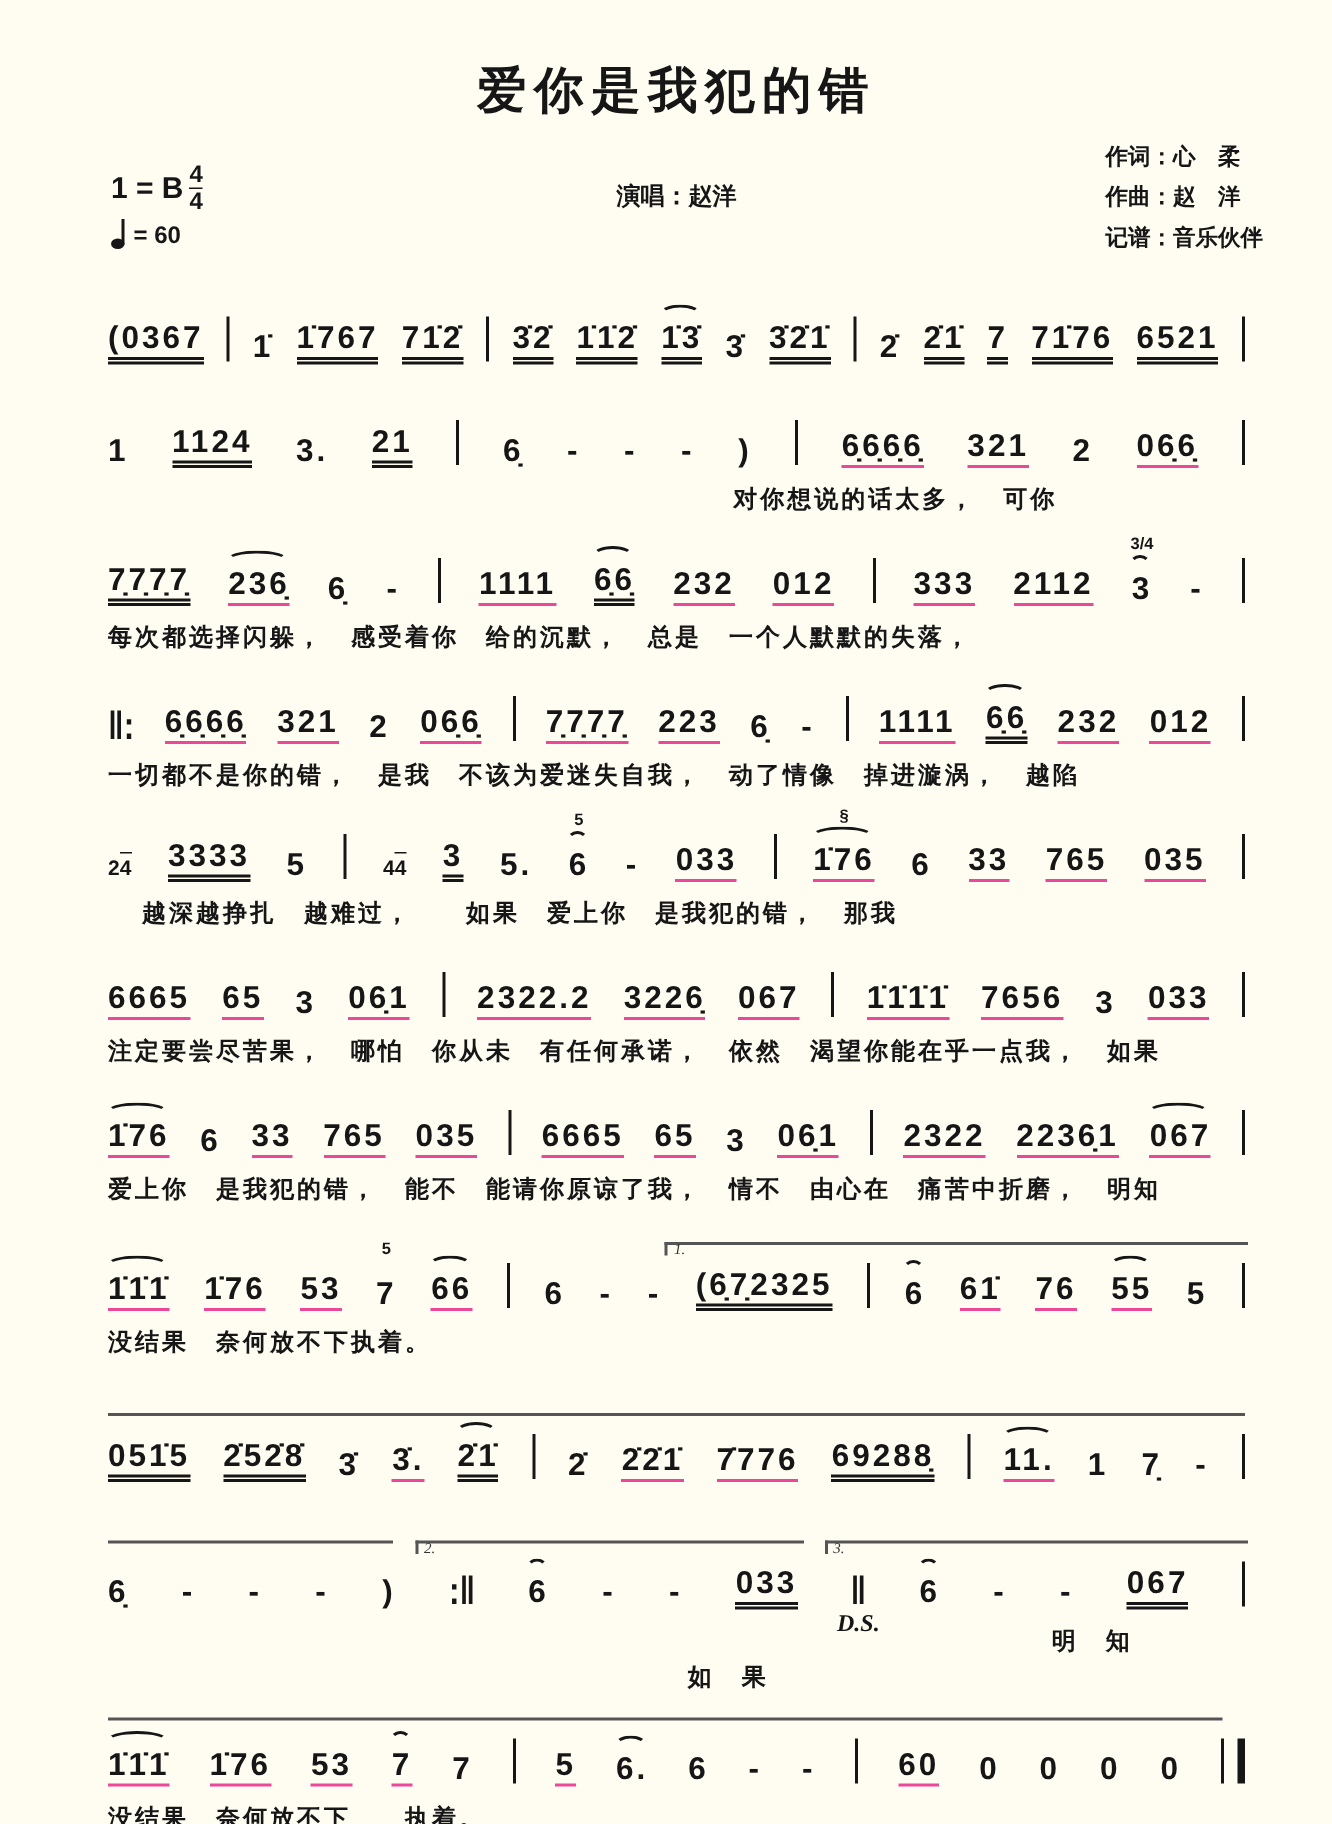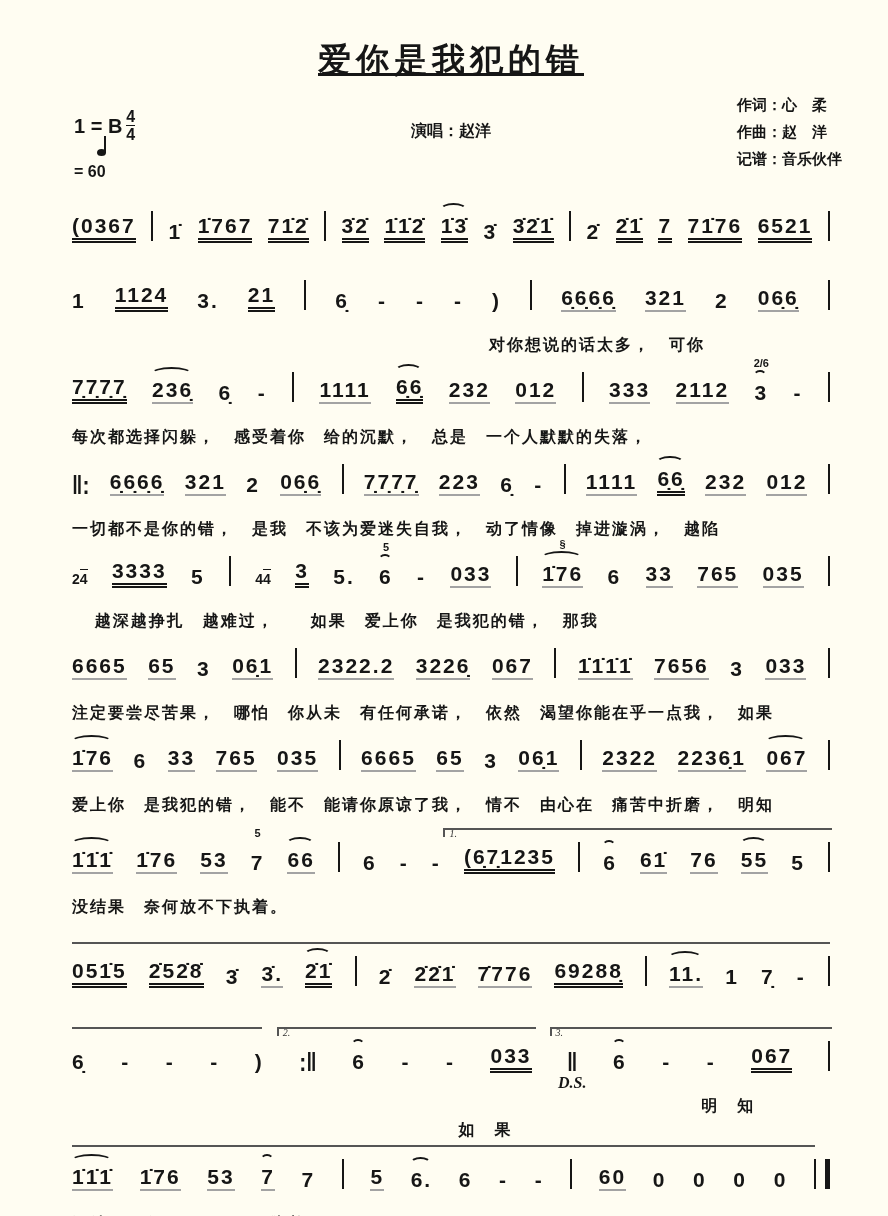--- a/index.html
+++ b/index.html
@@ -1,53 +1,53 @@
 <!DOCTYPE html>
 <html><head>
 <meta charset="utf-8">
 <style>
   html,body{margin:0;padding:0;width:888px;height:1216px;overflow:hidden;
     background:#fffdf2;color:#161616;
     font-family:"Liberation Sans","DejaVu Sans",sans-serif;}
   .sheet{padding:38px 58px 0 72px;position:relative;}
   
-  .title{margin:0 0 12px;text-align:center;font-size:33px;font-weight:900;letter-spacing:5px;text-decoration:underline;}
+  .title{margin:0 0 12px;text-align:center;font-size:33px;font-weight:900;letter-spacing:5px;}
   .meta{position:relative;height:88px;}
   .performer{position:absolute;left:0;right:0;top:26px;text-align:center;font-size:16px;font-weight:700;}
   .credits{position:absolute;right:-12px;top:-4px;font-size:15px;font-weight:700;line-height:1.8;text-align:left;}
   .keyrow{position:absolute;left:2px;top:14px;font-size:20px;font-weight:700;display:flex;align-items:center;gap:4px;}
-  .temporow{position:absolute;left:2px;top:54px;font-size:16px;font-weight:700;display:flex;align-items:flex-end;gap:6px;flex-direction:column;}
+  .temporow{position:absolute;left:2px;top:54px;font-size:16px;font-weight:700;display:flex;align-items:flex-end;gap:6px;}
   .qnote{display:inline-block;width:9px;height:7px;background:#161616;border-radius:50%;position:relative;margin-bottom:1px;}
   .qnote::after{content:"";position:absolute;right:0;bottom:3px;width:2px;height:17px;background:#161616;}
   .frac, .frac-big{display:inline-flex;flex-direction:column;align-items:center;line-height:1;font-weight:700;}
   .frac-big b{font-size:16px;} .frac-big b+b{border-top:1.6px solid #161616;padding-top:1px;}
   
   .system{position:relative;margin-top:13px;}
   .notes{display:flex;justify-content:space-between;align-items:flex-end;
     padding:15px 0 9px;font-size:21px;font-weight:700;}
   .tk{position:relative;display:inline-block;line-height:1.1;}
   .txt{display:inline-block;text-decoration:none;letter-spacing:2px;font-style:normal;}
-  .u1>.txt{border-bottom:2px solid #a3a3a3;padding-bottom:1px;}
+  .u1>.txt{border-bottom:2px solid #ec4899;padding-bottom:1px;}
   .u2>.txt{border-bottom:5px double #161616;padding-bottom:1px;text-align:center;}
   .tie::before{content:"";position:absolute;top:-11px;left:-1px;right:1px;height:9px;
     border:2px solid transparent;border-top:2px solid #161616;border-radius:50%;}
   .above{position:absolute;top:-24px;left:50%;transform:translateX(-50%);
     font-size:11px;font-style:normal;font-weight:700;white-space:nowrap;}
   .below{position:absolute;bottom:-19px;left:50%;transform:translateX(-50%);
     font-size:16px;font-style:italic;font-family:"Liberation Serif",serif;white-space:nowrap;}
   .tk.frac b{font-size:14px;} .tk.frac b+b{border-top:1.5px solid #161616;padding-top:1px;}
   .bar-single{width:2px;height:30px;background:#161616;margin-bottom:2px;}
   .bar-rep>.txt{font-weight:900;letter-spacing:0;transform:scaleY(1.25);}
   .bar-final{width:9px;height:30px;border-left:2px solid #161616;border-right:5px solid #161616;margin-bottom:2px;}
   .volta-line{position:absolute;top:1px;height:7px;border-top:2px solid #555;}
   .volta-line.tick{border-left:2px solid #555;}
   .volta-label{position:absolute;left:4px;top:-2px;font-size:10px;font-style:italic;
     font-family:"Liberation Serif",serif;color:#333;}
   .lyrics{position:relative;height:21px;margin-top:2px;}
-  .lyric-seg{position:absolute;top:12px;white-space:nowrap;font-size:16px;font-weight:700;letter-spacing:2px;}
+  .lyric-seg{position:absolute;top:0;white-space:nowrap;font-size:16px;font-weight:700;letter-spacing:2px;}
 </style>
 </head>
 <body>
 
 <div class="sheet">
   <h1 class="title">爱你是我犯的错</h1>
 
   <div class="meta">
     <div class="keyrow">
       <span>1 = B</span>
@@ -121,21 +121,21 @@
           <span class="tk"><u class="txt">6̣</u></span>
           <span class="tk"><u class="txt">-</u></span>
           <span class="tk bar-single"></span>
           <span class="tk u1"><u class="txt">1111</u></span>
           <span class="tk u2 tie"><u class="txt">6̣6̣</u></span>
           <span class="tk u1"><u class="txt">232</u></span>
           <span class="tk u1"><u class="txt">012</u></span>
           <span class="tk bar-single"></span>
           <span class="tk u1"><u class="txt">333</u></span>
           <span class="tk u1"><u class="txt">2112</u></span>
-          <span class="tk tie"><u class="txt">3</u><i class="above">2/6</i></span>
+          <span class="tk tie"><u class="txt">3</u><i class="above">3/4</i></span>
           <span class="tk"><u class="txt">-</u></span>
           <span class="tk bar-single"></span>
         </div>
         <div class="lyrics">
           <span class="lyric-seg" style="left: 0%;">每次都选择闪躲，　感受着你　给的沉默，　总是　一个人默默的失落，</span>
         </div>
       </div>
       <div class="system">
         <div class="notes">
           <span class="tk bar-rep"><u class="txt">‖:</u></span>
@@ -233,21 +233,21 @@
         <div class="notes">
           <span class="tk u1 tie"><u class="txt">1̇1̇1̇</u></span>
           <span class="tk u1"><u class="txt">1̇76</u></span>
           <span class="tk u1"><u class="txt">53</u></span>
           <span class="tk"><u class="txt">7</u><i class="above">5</i></span>
           <span class="tk u1 tie"><u class="txt">66</u></span>
           <span class="tk bar-single"></span>
           <span class="tk"><u class="txt">6</u></span>
           <span class="tk"><u class="txt">-</u></span>
           <span class="tk"><u class="txt">-</u></span>
-          <span class="tk u2"><u class="txt">(6̣7̣1235</u></span>
+          <span class="tk u2"><u class="txt">(6̣7̣2325</u></span>
           <span class="tk bar-single"></span>
           <span class="tk tie"><u class="txt">6</u></span>
           <span class="tk u1"><u class="txt">61̇</u></span>
           <span class="tk u1"><u class="txt">76</u></span>
           <span class="tk u1 tie"><u class="txt">55</u></span>
           <span class="tk"><u class="txt">5</u></span>
           <span class="tk bar-single"></span>
         </div>
         <div class="lyrics">
           <span class="lyric-seg" style="left: 0%;">没结果　奈何放不下执着。</span>

